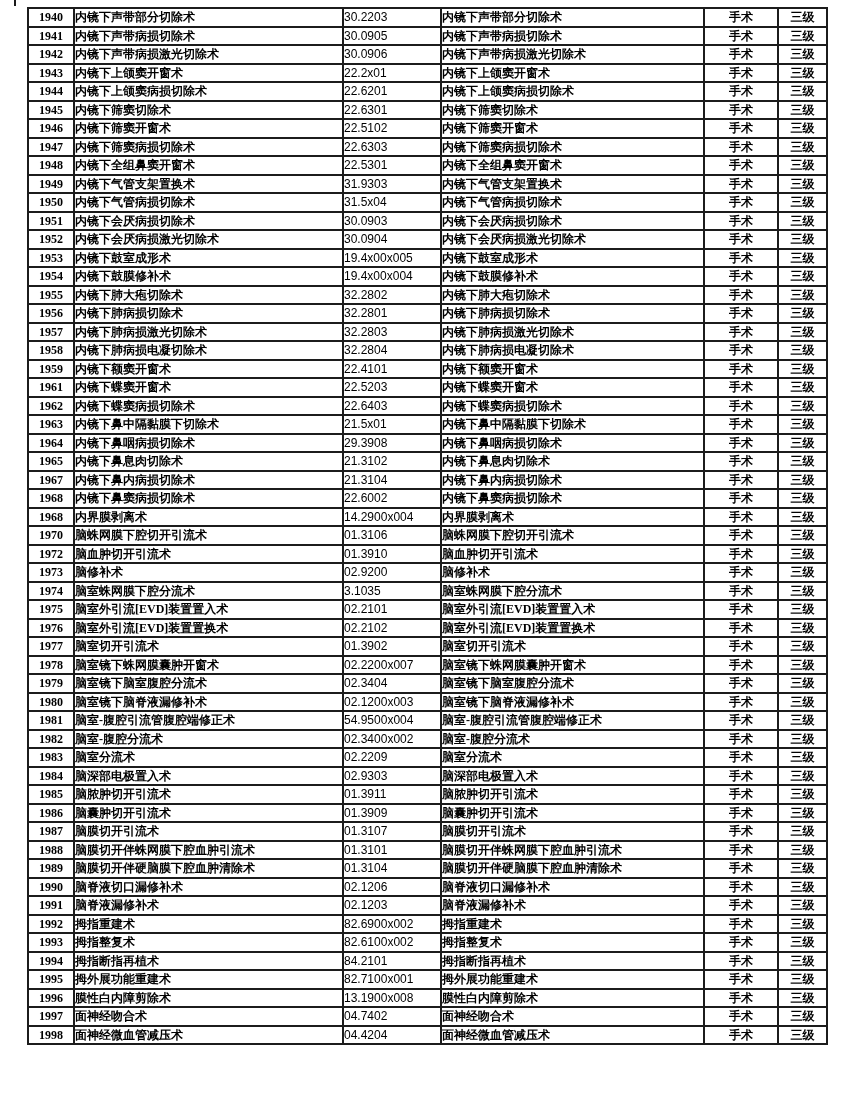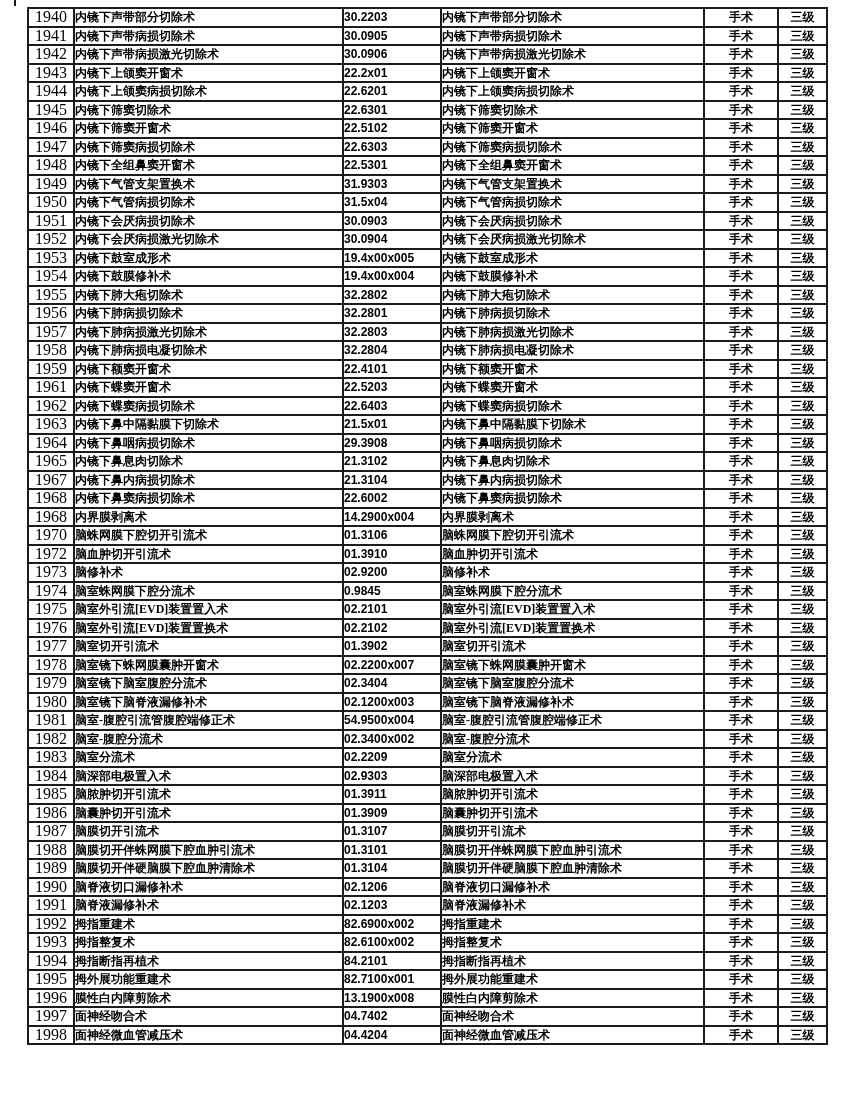--- a/index.html
+++ b/index.html
@@ -35,33 +35,33 @@
     padding: 0;
     overflow: hidden;
     white-space: nowrap;
     color: #000000;
     vertical-align: middle;
     line-height: 16.5px;
   }
   .c-no {
     text-align: center;
     font-family: "Liberation Serif", serif;
-    font-size: 16px;
-    font-weight: 400;
+    font-size: 12px;
+    font-weight: 700;
   }
   .c-name {
     font-family: "Liberation Serif", serif;
     font-size: 12px;
     font-weight: 600;
     padding-left: 5px;
   }
   .c-code {
     font-family: "Liberation Sans", sans-serif;
     font-size: 12px;
-    font-weight: 700;
+    font-weight: 400;
     padding-left: 4px;
     margin-left: 48px;
   }
   .c-cat, .c-lvl {
     text-align: center;
     font-family: "Liberation Serif", serif;
     font-size: 12px;
     font-weight: 600;
   }
 </style>
@@ -324,21 +324,21 @@
     <td class="c-no">1973</td>
     <td class="c-name">脑修补术</td>
     <td class="c-code">02.9200</td>
     <td class="c-name">脑修补术</td>
     <td class="c-cat">手术</td>
     <td class="c-lvl">三级</td>
   </tr>
       <tr>
     <td class="c-no">1974</td>
     <td class="c-name">脑室蛛网膜下腔分流术</td>
-    <td class="c-code">0.9845</td>
+    <td class="c-code">3.1035</td>
     <td class="c-name">脑室蛛网膜下腔分流术</td>
     <td class="c-cat">手术</td>
     <td class="c-lvl">三级</td>
   </tr>
       <tr>
     <td class="c-no">1975</td>
     <td class="c-name">脑室外引流[EVD]装置置入术</td>
     <td class="c-code">02.2101</td>
     <td class="c-name">脑室外引流[EVD]装置置入术</td>
     <td class="c-cat">手术</td>

